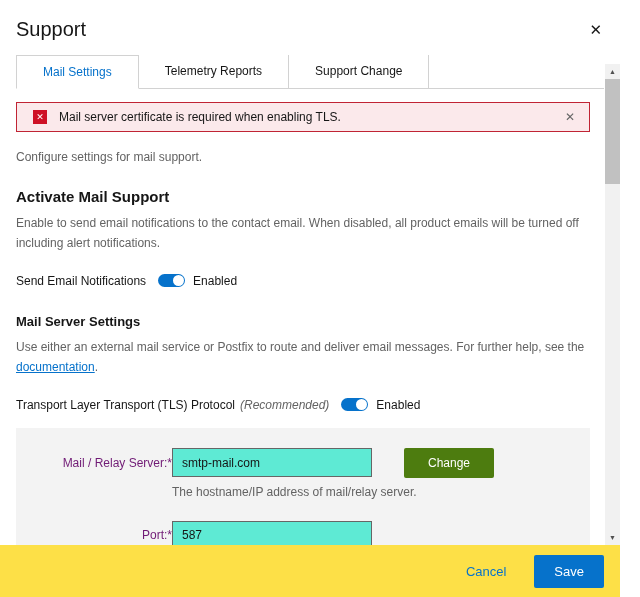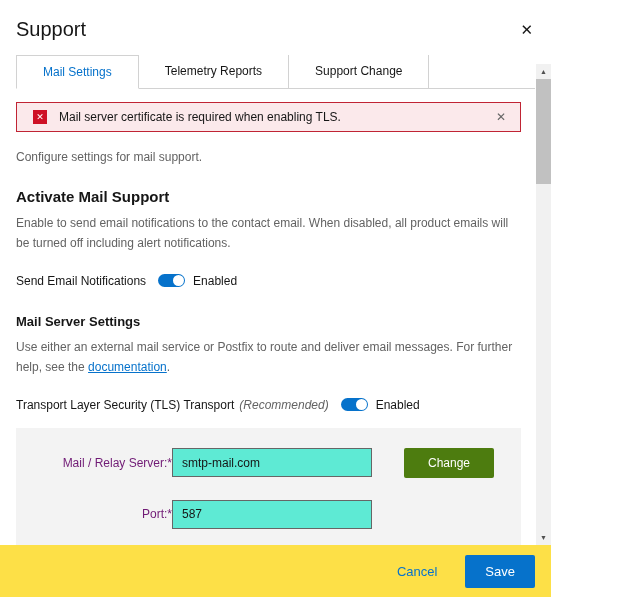--- a/index.html
+++ b/index.html
@@ -3,21 +3,21 @@
 <meta charset="utf-8">
 <style>
   * { box-sizing: border-box; margin: 0; padding: 0; }
   html, body { width: 640px; height: 597px; }
   body {
     font-family: "Liberation Sans", sans-serif;
     background: #ffffff;
     color: #161616;
     overflow: hidden;
   }
-  .dialog { position: relative; width: 551px; height: 597px; background: #fff; border-radius: 17px; }
+  .dialog { position: relative; width: 620px; height: 597px; background: #fff; border-radius: 17px; }
 
   
   .header { display: flex; justify-content: space-between; align-items: flex-start; padding: 18px 16px 14px 16px; }
   .title { font-size: 20px; font-weight: 400; color: #161616; }
   .close-x { font-size: 15px; color: #161616; cursor: pointer; line-height: 1; padding: 4px 2px; }
 
   
   .tabs { display: flex; margin: 0 16px; border-bottom: 1px solid #d2d2d2; }
   .tab { font-size: 12px; padding: 9px 26px; color: #161616; cursor: pointer; background: #fff; }
   .tab.active { color: #0672CB; border: 1px solid #d2d2d2; border-bottom: 1px solid #fff; margin-bottom: -1px; }
@@ -107,35 +107,36 @@
         </span>
       <span>Enabled</span>
     </div>
 
     <div class="sub-heading">Mail Server Settings</div>
     <div class="section-desc">
       <span>Use either an external mail service or Postfix to route and deliver email messages. For further help, see the </span><span class="link">documentation</span><span>.</span>
     </div>
 
     <div class="toggle-row">
-      <span>Transport Layer Security (TLS) Transport</span>
+      <span>Transport Layer Transport (TLS) Protocol</span>
       <span class="recommended">(Recommended)</span>
       <span class="toggle">
           <span class="knob"></span>
         </span>
       <span>Enabled</span>
     </div>
 
     <div class="panel">
 
       <div class="form-row">
         <span class="form-label">Mail / Relay Server:*</span>
         <input class="text-input" type="text" value="smtp-mail.com" style="">
         <button class="change-btn">Change</button>
       </div>
+      <div class="helper">The hostname/IP address of mail/relay server.</div>
 
       <div class="form-row row-gap">
         <span class="form-label">Port:*</span>
         <input class="text-input" type="text" value="587" style="">
       </div>
 
       <div class="form-row row-gap top">
         <span class="form-label">Certificate:*</span>
         <div class="cert-col">
           <span class="cert-link">View Certificate</span>

